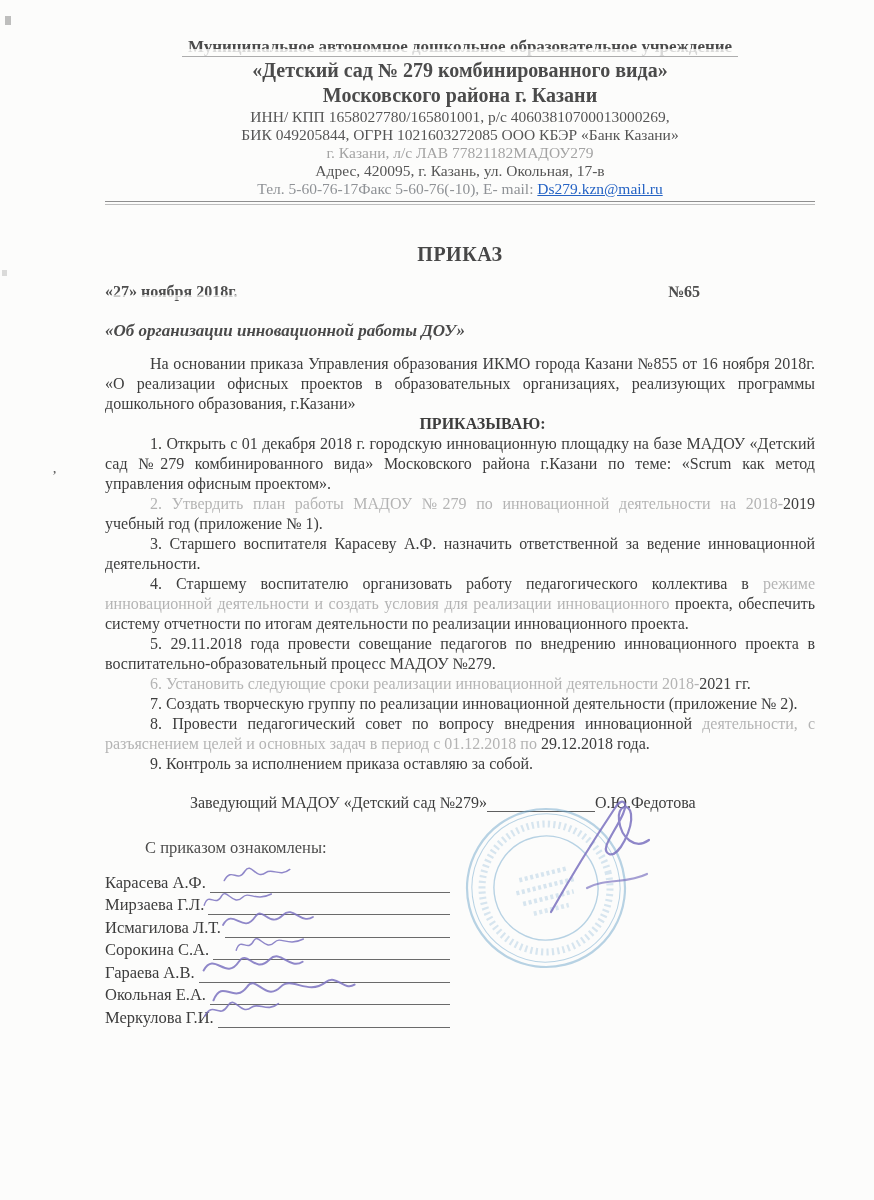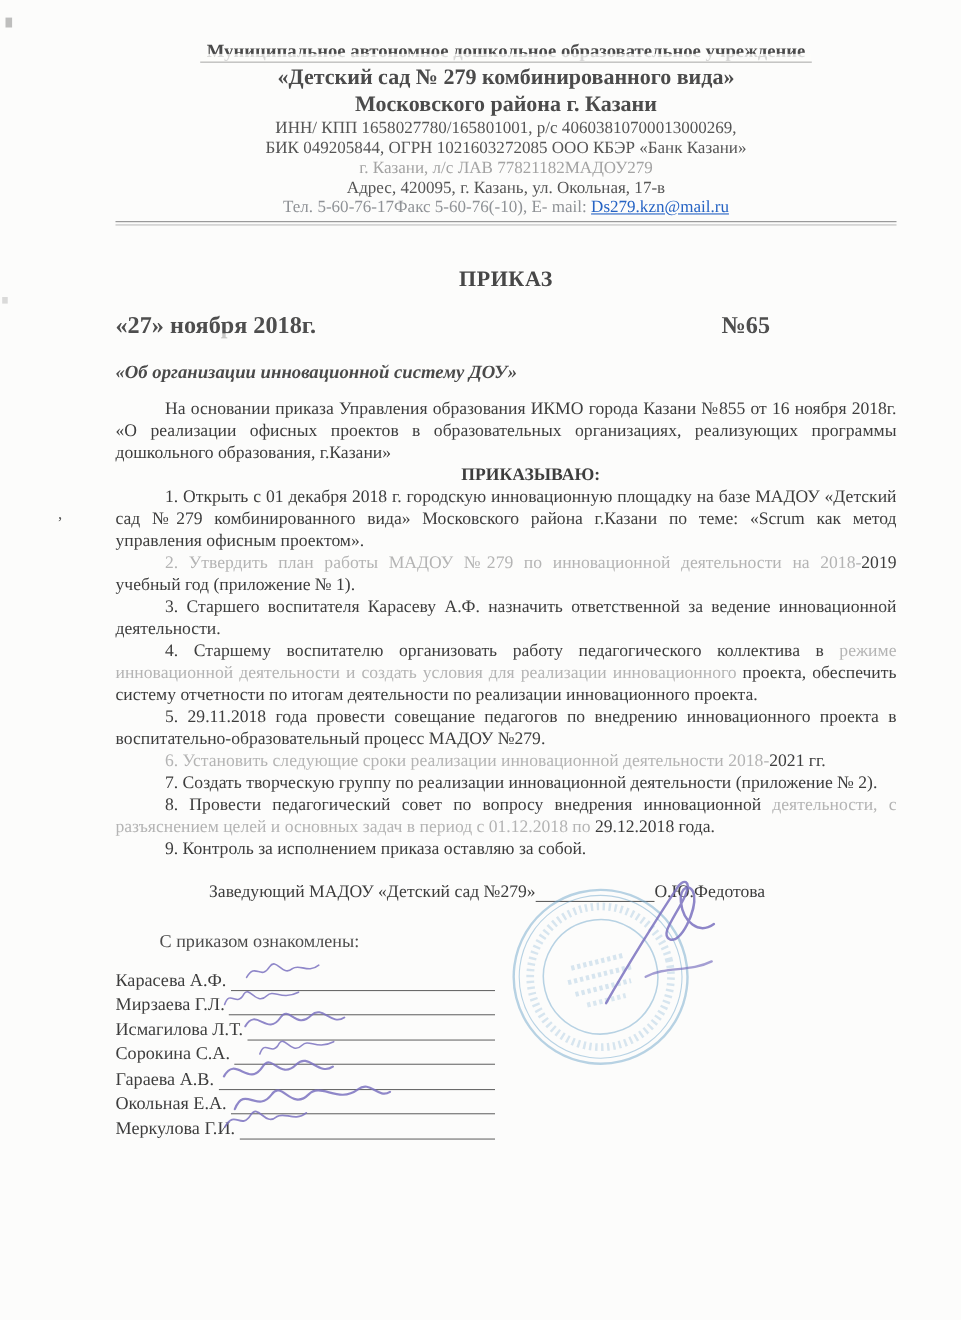--- a/index.html
+++ b/index.html
@@ -21,21 +21,21 @@
   }
   .org-2, .org-3 { font-size:20px; line-height:25px; }
   .req { font-size:15.5px; line-height:18px; color:#555; }
   .req-faded { color:#a3a3a3; }
   .contact { font-size:15.5px; line-height:18px; color:#8f9296; }
   .email-link { color:#2563c4; text-decoration:underline; cursor:pointer; }
   .rule { margin-top:3px; height:2px; border-top:1px solid #8f8f8f; border-bottom:1px solid #bdbdbd; }
 
   
   .order-title { text-align:center; font-weight:bold; font-size:20px; letter-spacing:.5px; margin-top:38px; color:#474747; }
-  .date-row { display:flex; justify-content:space-between; align-items:flex-end; margin-top:17px; font-size:22px; font-weight:bold; color:#4e4e4e; }
+  .date-row { display:flex; justify-content:space-between; align-items:flex-end; margin-top:17px; font-size:16px; font-weight:bold; color:#4e4e4e; }
   .date-cut { position:relative; display:inline-block; }
   .date-cut::after { content:""; position:absolute; left:0; right:0; bottom:1px; height:5px; background:rgba(252,252,251,.7); }
   .order-number { margin-right:115px; }
   .subject { margin-top:20px; font-weight:bold; font-style:italic; font-size:17px; color:#4a4a4a; }
 
   
   .order-body { margin-top:13px; font-size:16px; line-height:20px; text-align:justify; }
   .order-body p { margin:0; text-indent:45px; }
   .order-body p.cmd { font-weight:bold; text-align:center; }
   .seg-faded { color:#b4b4b4; }
@@ -83,21 +83,21 @@
       <div class="rule"></div>
     </div>
 
     <div class="order-title">ПРИКАЗ</div>
 
     <div class="date-row">
       <span class="date-cut">«27» ноября  2018г.</span>
       <span class="order-number">№65</span>
     </div>
 
-    <div class="subject">«Об организации инновационной систему ДОУ»</div>
+    <div class="subject">«Об организации инновационной работы ДОУ»</div>
 
     <div class="order-body">
         <p><span>На основании приказа Управления образования ИКМО города Казани №855 от 16 ноября 2018г. «О реализации офисных проектов в образовательных организациях, реализующих программы дошкольного образования, г.Казани»</span></p>
         <p class="cmd"><span>ПРИКАЗЫВАЮ:</span></p>
         <p><span>1. Открыть с 01 декабря 2018 г. городскую инновационную площадку на базе МАДОУ «Детский сад №279 комбинированного вида» Московского района г.Казани по  теме: «Scrum как метод управления офисным проектом».</span></p>
         <p><span class="seg-faded">2. Утвердить план работы МАДОУ №279 по инновационной деятельности на 2018-</span><span>2019 учебный  год (приложение № 1).</span></p>
         <p><span>3. Старшего воспитателя Карасеву А.Ф. назначить ответственной за ведение инновационной  деятельности.</span></p>
         <p><span>4. Старшему воспитателю организовать работу педагогического коллектива в </span><span class="seg-faded">режиме  инновационной деятельности и создать условия для реализации инновационного </span><span>проекта, обеспечить  систему отчетности по итогам деятельности по реализации инновационного проекта.</span></p>
         <p><span>5. 29.11.2018 года провести совещание педагогов по внедрению инновационного проекта в  воспитательно-образовательный процесс МАДОУ №279.</span></p>
         <p><span class="seg-faded">6. Установить  следующие  сроки  реализации  инновационной  деятельности  2018-</span><span>2021 гг.</span></p>

